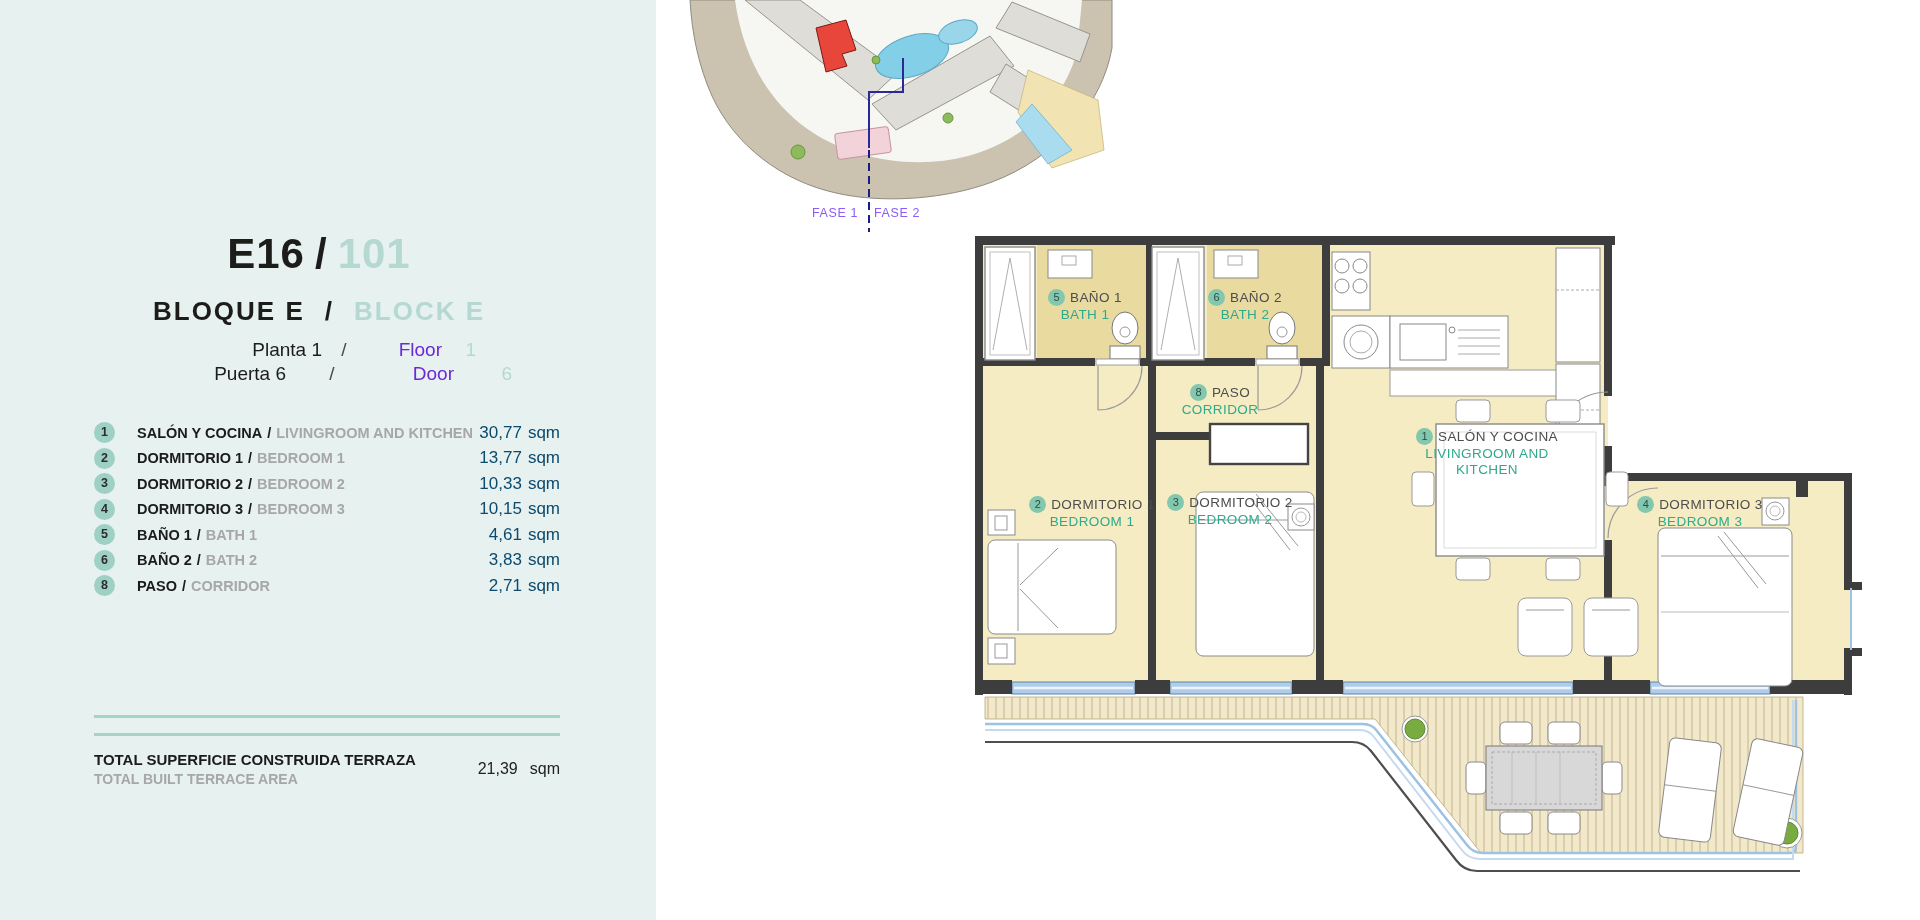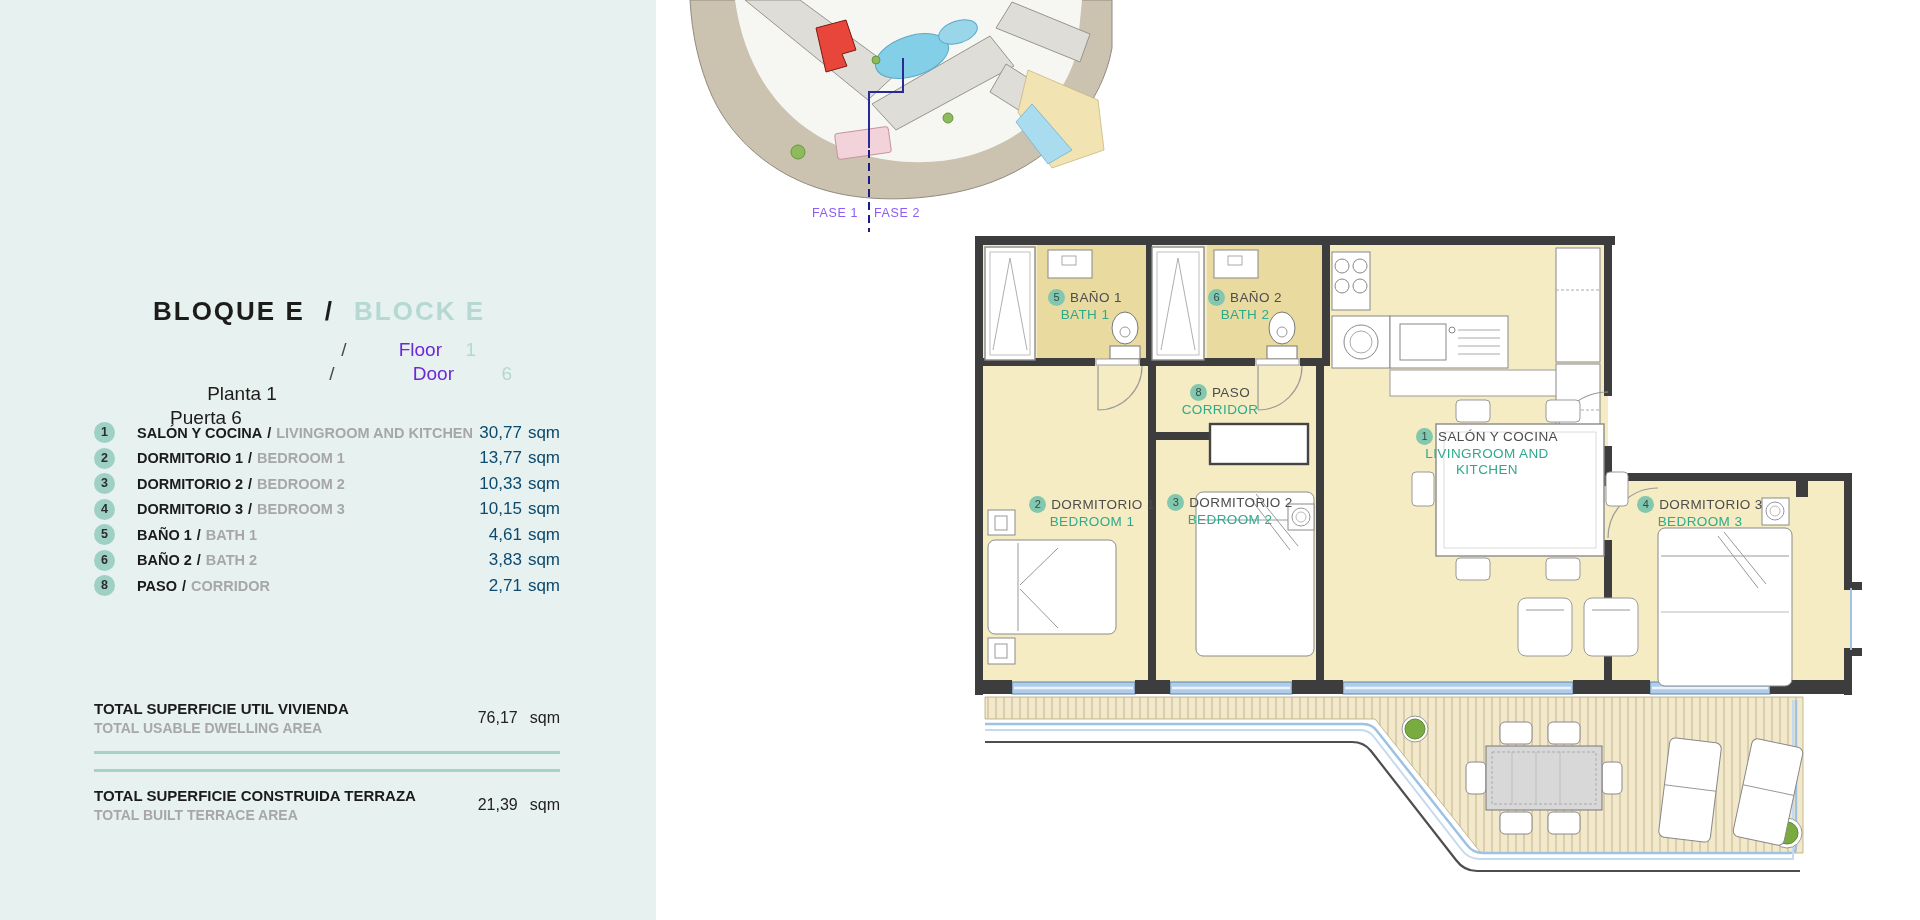--- a/index.html
+++ b/index.html
@@ -12,21 +12,21 @@
   
   .panel{left:0;top:0;width:656px;height:920px;background:#e7f1ef;}
   .col{position:absolute;left:78px;width:482px;}
   .unit-title{top:230px;text-align:center;font-size:42px;font-weight:bold;letter-spacing:1px;color:#1c1c1a;}
   .unit-title .sep{margin:0 10px;}
   .unit-title .light{color:#b5d8d1;}
   .block-line{top:296px;text-align:center;font-size:26px;font-weight:bold;letter-spacing:2px;color:#1c1c1a;}
   .block-line .sep{margin:0 20px;color:#1c1c1a;}
   .block-line .light{color:#b5d8d1;}
   .fd-line{display:flex;justify-content:center;font-size:19px;line-height:24px;}
-  .fd-es{width:160px;text-align:center;color:#1c1c1a;margin-top:44px;}
+  .fd-es{width:160px;text-align:right;color:#1c1c1a;}
   .fd-sep{width:44px;text-align:center;color:#4a4a4a;}
   .fd-en{width:76px;text-align:right;color:#6d28d9;}
   .fd-num{width:34px;text-align:right;color:#b5d8d1;}
   .fd1{top:338px;} .fd2{top:362px;gap:24px;}
   .room-list{top:420px;left:94px;width:466px;list-style:none;margin:0;padding:0;}
   .room-row{display:flex;align-items:center;height:25.5px;}
   .badge{flex:0 0 21px;height:21px;border-radius:50%;background:#9ed0c4;color:#2c2c2c;
          font-size:12.5px;font-weight:bold;text-align:center;line-height:21px;margin-right:22px;}
   .r-es{font-size:14.5px;font-weight:bold;color:#1b1b1b;white-space:nowrap;}
   .r-sep{font-size:14.5px;font-weight:bold;color:#1b1b1b;margin:0 5px;}
@@ -273,20 +273,23 @@
     <g fill="#fff" stroke="#999">
       <rect x="1518" y="598" width="54" height="58" rx="8"></rect>
         <line x1="1526" y1="610" x2="1564" y2="610"></line>
       <rect x="1584" y="598" width="54" height="58" rx="8"></rect>
         <line x1="1592" y1="610" x2="1630" y2="610"></line>
     </g>
   </g>
 </svg>
 
 <aside class="abs panel">
+  <div class="col unit-title">
+    <span>E16</span><span class="sep">/</span><span class="light">101</span>
+  </div>
   <div class="col block-line">
     <span>BLOQUE E</span><span class="sep">/</span><span class="light">BLOCK E</span>
   </div>
   <div class="col fd-line fd1">
     <span class="fd-es">Planta 1</span>
     <span class="fd-sep">/</span>
     <span class="fd-en">Floor</span>
     <span class="fd-num">1</span>
   </div>
   <div class="col fd-line fd2">
@@ -342,27 +345,20 @@
     <li class="room-row">
       <span class="badge">8</span>
       <span class="r-es">PASO</span>
         <span class="r-sep">/</span>
         <span class="r-en">CORRIDOR</span>
       <span class="r-val"><span>2,71</span><span class="u">sqm</span></span>
     </li>
   </ul>
 
   <div class="abs totals">
-    <div class="t-block">
-      <div class="t-labels">
-        <div class="t-es">TOTAL SUPERFICIE UTIL VIVIENDA</div>
-        <div class="t-en">TOTAL USABLE DWELLING AREA</div>
-      </div>
-      <div class="t-val"><span>76,17</span><span class="u">sqm</span></div>
-    </div>
     <div class="tdiv"></div>
     <div class="tdiv"></div>
     <div class="t-block">
       <div class="t-labels">
         <div class="t-es">TOTAL SUPERFICIE CONSTRUIDA TERRAZA</div>
         <div class="t-en">TOTAL BUILT TERRACE AREA</div>
       </div>
       <div class="t-val"><span>21,39</span><span class="u">sqm</span></div>
     </div>
   </div>

